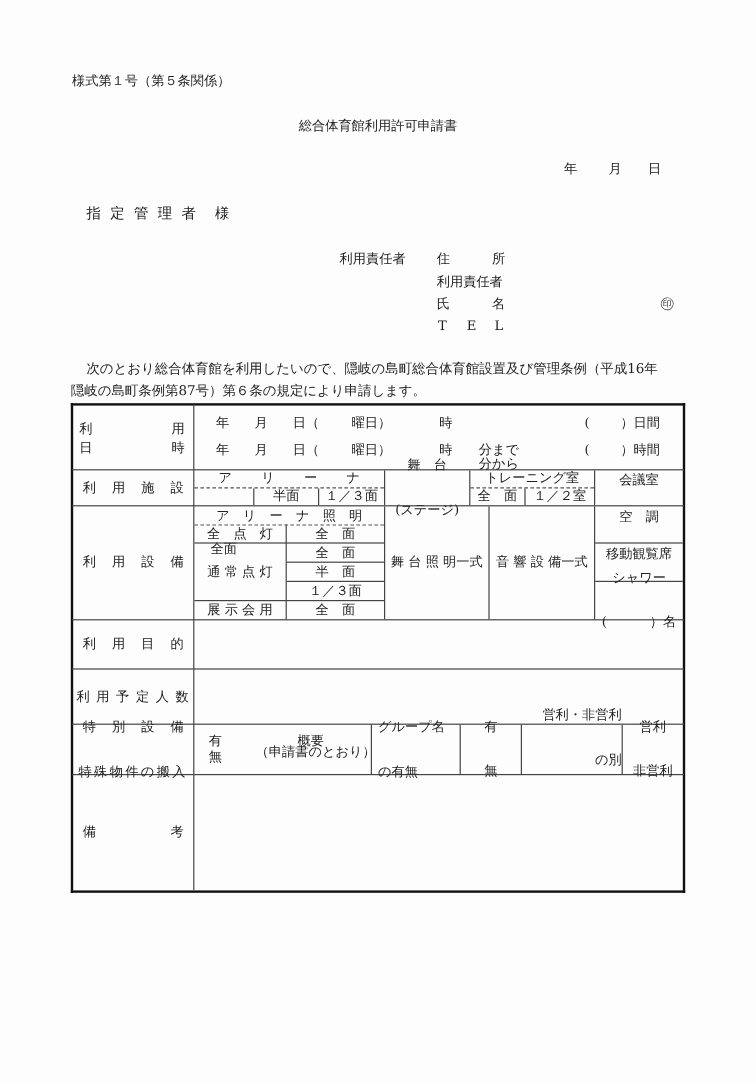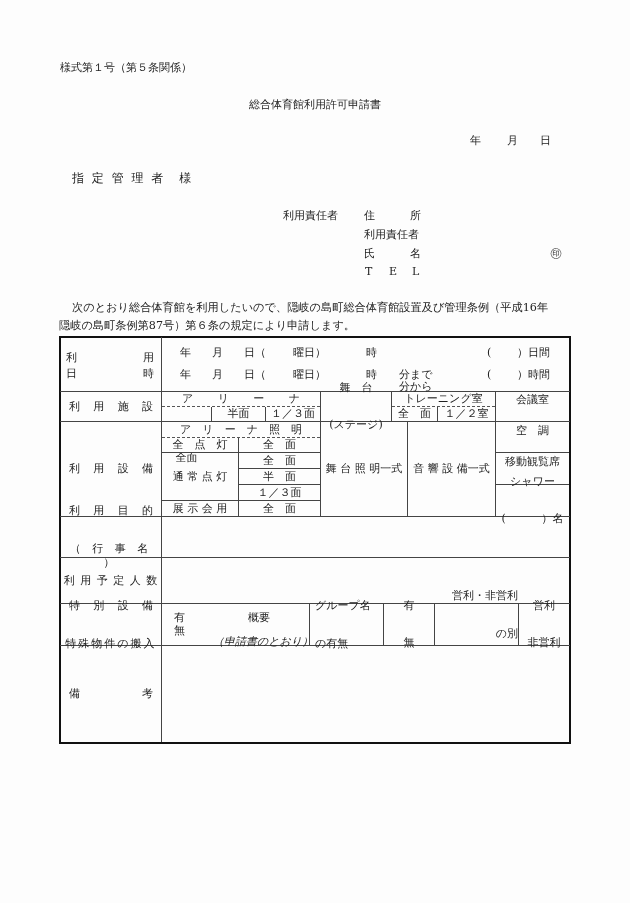--- a/index.html
+++ b/index.html
@@ -175,21 +175,20 @@
   </div>
 
   <div>
     <div class="cell col" style="left:61px;top:517px;width:100px;height:40px;">
       <span style="display:flex;justify-content:space-between;width:84px;">
         <span>利</span>
         <span>用</span>
         <span>目</span>
         <span>的</span>
       </span>
-      <span class="ls4">（ 行 事 名 ）</span>
     </div>
     <div class="cell left" style="left:162px;top:517px;width:407px;height:40px;"></div>
   </div>
 
   <div>
     <div class="cell" style="left:61px;top:558px;width:100px;height:45px;letter-spacing:1px;">利 用 予 定 人 数</div>
     <div class="cell left" style="left:162px;top:558px;width:407px;height:45px;"></div>
   </div>
 
   <div>
@@ -204,21 +203,21 @@
         <span>別</span>
         <span>設</span>
         <span>備</span>
       </span>
       <span class="ls2">特殊物件の搬入</span>
     </div>
 
     <div class="abs" style="left:174px;top:612px;">有</div>
     <div class="abs" style="left:174px;top:625px;">無</div>
     <div class="abs" style="left:248px;top:612px;">概要</div>
-    <div class="abs" style="left:213px;top:636px;font-style:italic;">（申請書のとおり）</div>
+    <div class="abs" style="left:213px;top:621px;">（申請書のとおり）</div>
 
     <div class="cell col" style="left:310px;top:604px;width:73px;height:41px;align-items:flex-start;padding-left:5px;box-sizing:border-box;">
       <span>グループ名</span>
       <span>の有無</span>
     </div>
     <div class="cell col" style="left:384px;top:604px;width:50px;height:41px;line-height:1.1;">
       <span>有</span>
       <span>無</span>
     </div>
     <div class="cell col" style="left:435px;top:594px;width:83px;height:41px;align-items:flex-end;padding-left:5px;box-sizing:border-box;">

